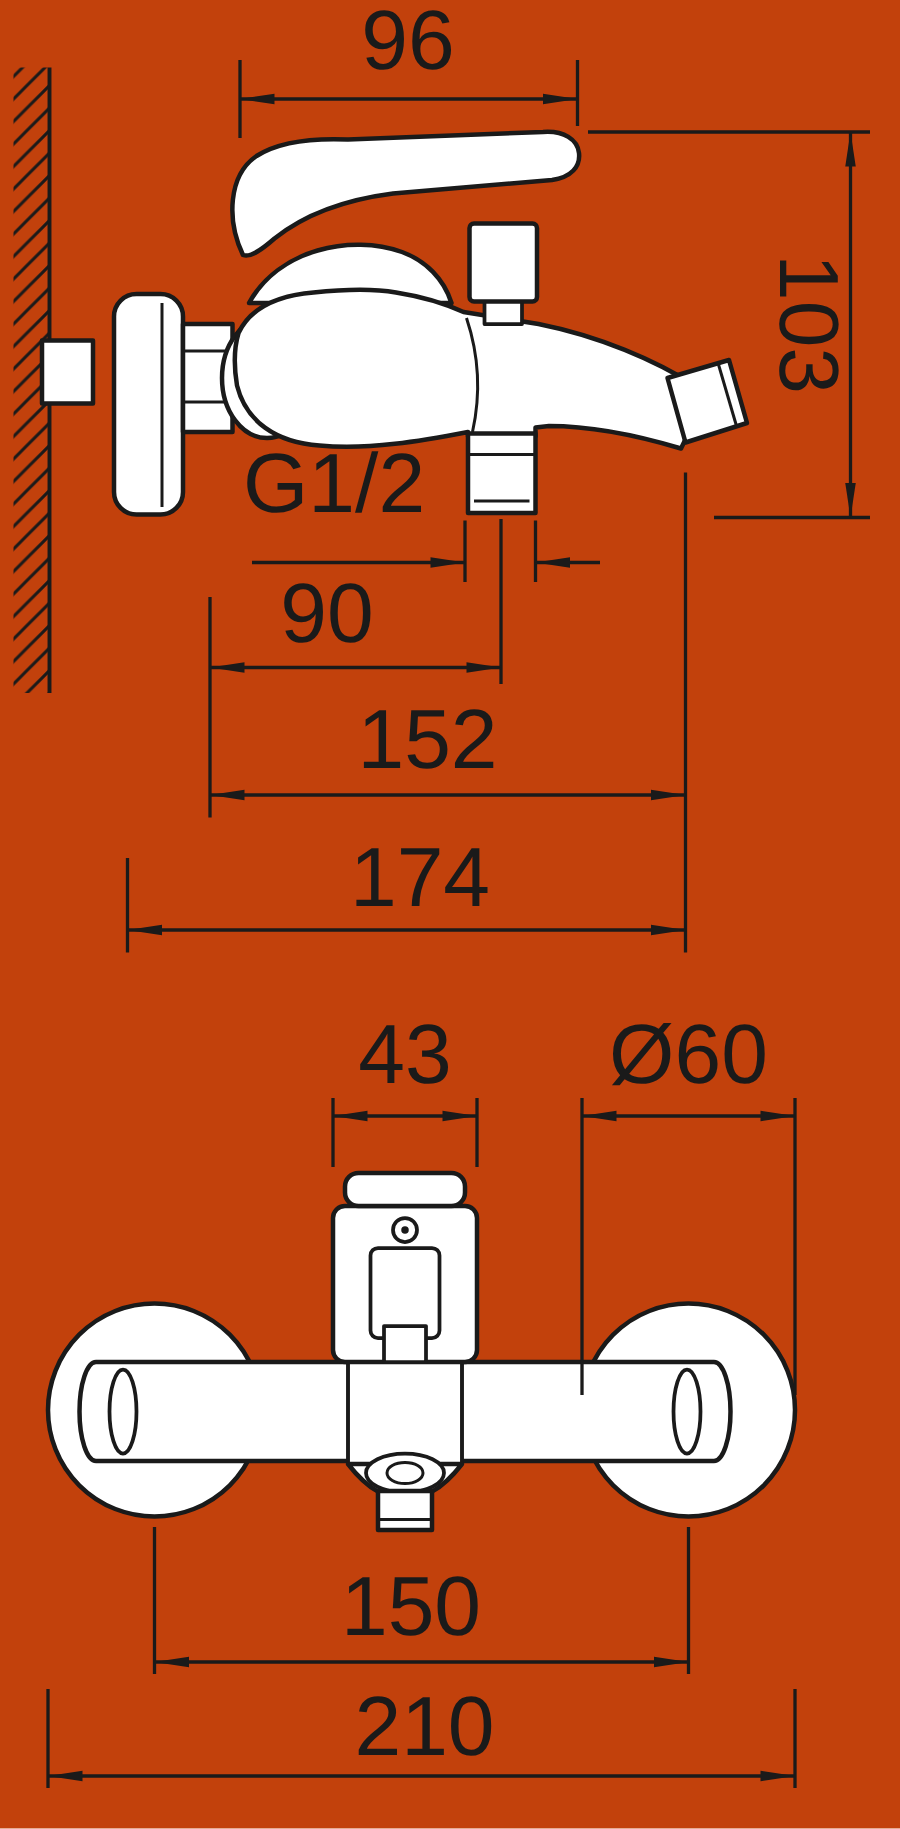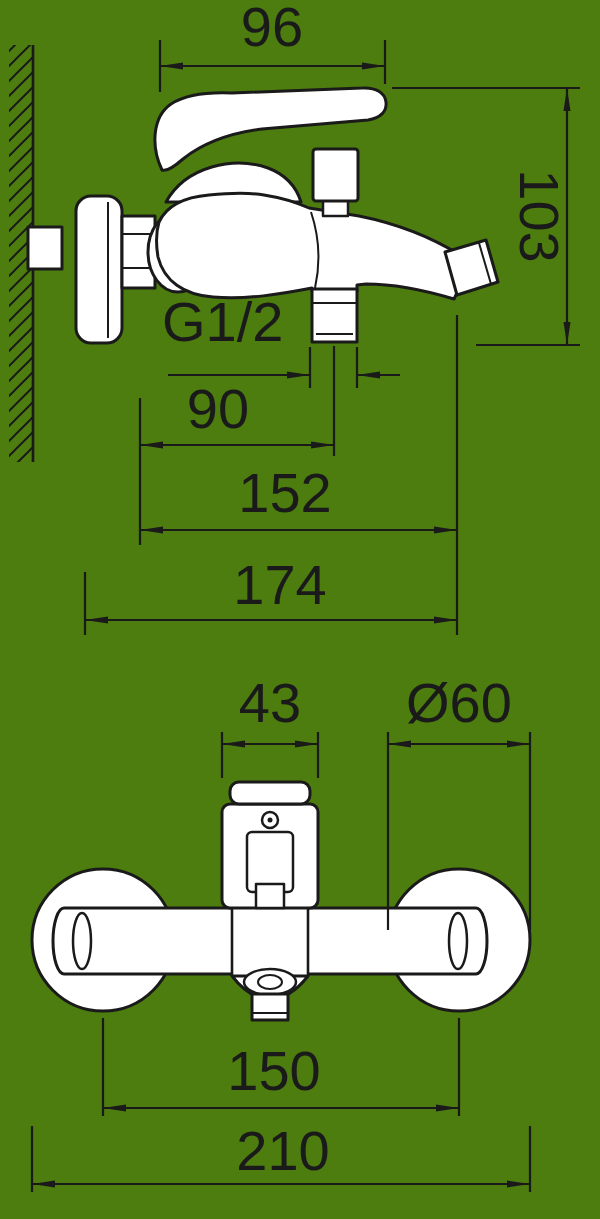--- a/index.html
+++ b/index.html
@@ -1,16 +1,16 @@
 <!DOCTYPE html>
 <html><head>
 <meta charset="utf-8">
 <style>
   html,body{margin:0;padding:0;background:#ffffff;}
-  .canvas{position:relative;width:600px;height:1219px;background:#4d7c0f;overflow:hidden;}
+  .canvas{position:relative;width:600px;height:1219px;background:#c2410c;overflow:hidden;}
   svg{display:block;}
   .obj{fill:#ffffff;stroke:#1a1a1a;stroke-width:3;stroke-linejoin:round;}
   .obj-thin{fill:none;stroke:#1a1a1a;stroke-width:2;stroke-linejoin:round;}
   .obj-med{fill:#ffffff;stroke:#1a1a1a;stroke-width:2.5;stroke-linejoin:round;}
   .dim{stroke:#1a1a1a;stroke-width:2.2;fill:none;}
   .ext{stroke:#1a1a1a;stroke-width:2.2;fill:none;}
   .wall{stroke:#1a1a1a;stroke-width:2.6;fill:none;}
   .dim-text{font-family:"Liberation Sans","DejaVu Sans",sans-serif;font-size:56px;fill:#1a1a1a;}
 </style>
 </head>

